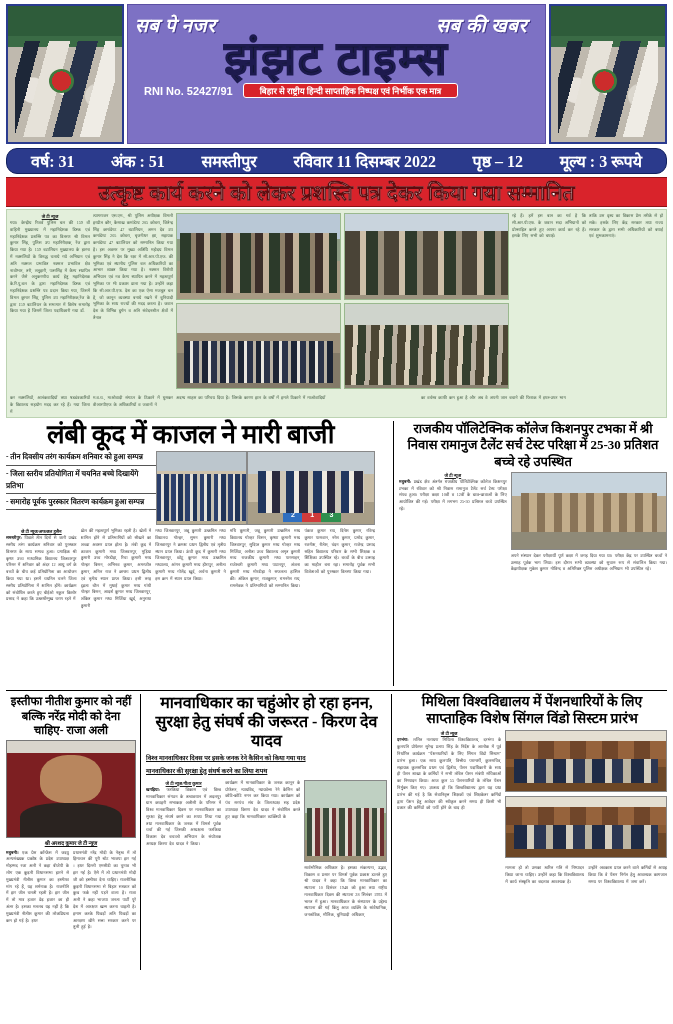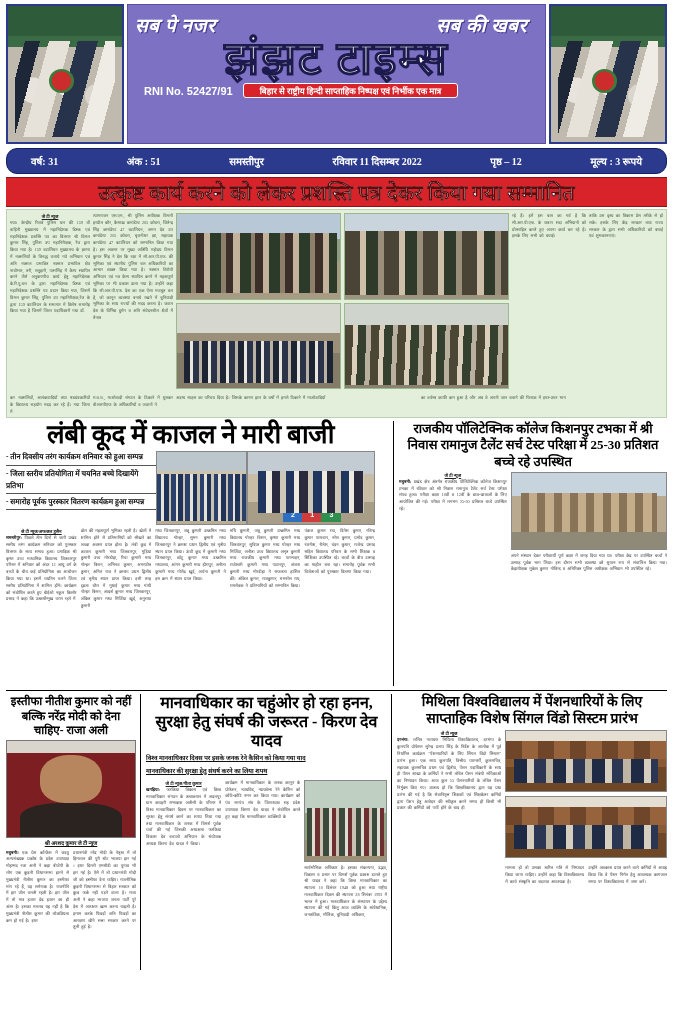--- a/index.html
+++ b/index.html
@@ -16,21 +16,21 @@
   .mast-photo { width: 118px; border: 2px solid #2a3b8f; background:#2b2a28; position: relative; overflow: hidden; }
   .mast-center { flex: 1; background: #7d71c4; position: relative; border: 1px solid #5b4fa3; overflow:hidden; }
   .tagline-row { display: flex; justify-content: space-between; padding: 7px 18px 0 7px; }
   .tagline {
     color: #ffffff; font-size: 19px; font-weight: bold; font-style: italic;
     font-family: "Liberation Serif", "DejaVu Serif", serif;
     text-shadow: 1px 1px 0 #42368a;
     letter-spacing: 0.5px;
   }
   .mast-title {
-    text-align: center; color: #ffffff; font-size: 46px; font-weight: bold;
+    text-align: center; color: #0f172a; font-size: 46px; font-weight: bold;
     font-family: "Liberation Serif", "DejaVu Serif", serif;
     line-height: 0.98; margin-top: -2px;
     -webkit-text-stroke: 1.5px #1d1a4e;
     letter-spacing: 2px;
   }
   .mast-sub { text-align: right; color: #ffffff; font-size: 15px; font-weight: bold;
     font-family: "Liberation Serif", serif; padding-right: 16px; margin-top: -3px; text-shadow: 1px 1px 0 #42368a;}
   .mast-foot { display:flex; align-items:center; justify-content:flex-start; gap:10px; padding: 2px 8px 0 16px; }
   .rni { color: #ffffff; font-size: 11px; font-weight: bold; font-family: "Liberation Sans", sans-serif; white-space: nowrap;}
   .redstrip {
@@ -51,21 +51,21 @@
         linear-gradient(105deg, transparent 0 8%, #1d2738 8% 20%, transparent 20% 27%, #e6e2d9 27% 44%, transparent 44% 50%, #27334a 50% 66%, transparent 66% 72%, #efece5 72% 88%, transparent 88%);
   }
   .ph.crowdA::before{ content:""; position:absolute; left:36%; top:46%; width:22%; height:18%;
       background: radial-gradient(circle, #cc2c2c 0 55%, #3f7a3d 56% 100%); border-radius:50%; z-index:2;}
 
   
   .infobar {
     margin-top: 4px; height: 20px; background: #2b3a8c; border-radius: 11px;
     border: 1px solid #11205e;
     display: flex; align-items: center; justify-content: space-between;
-    padding: 12px 24px; color: #ffffff; font-size: 10px; font-weight: bold;
+    padding: 12px 24px; color: #ffffff; font-size: 16px; font-weight: bold;
     font-family: "Liberation Serif", "DejaVu Serif", serif;
   }
 
   
   .banner {
     margin-top: 3px; background: #d9232b; height: 30px;
     display: flex; align-items: center; justify-content: center;
     border-top: 1px solid #8d1216; border-bottom: 1px solid #8d1216;
   }
   .banner-text {

